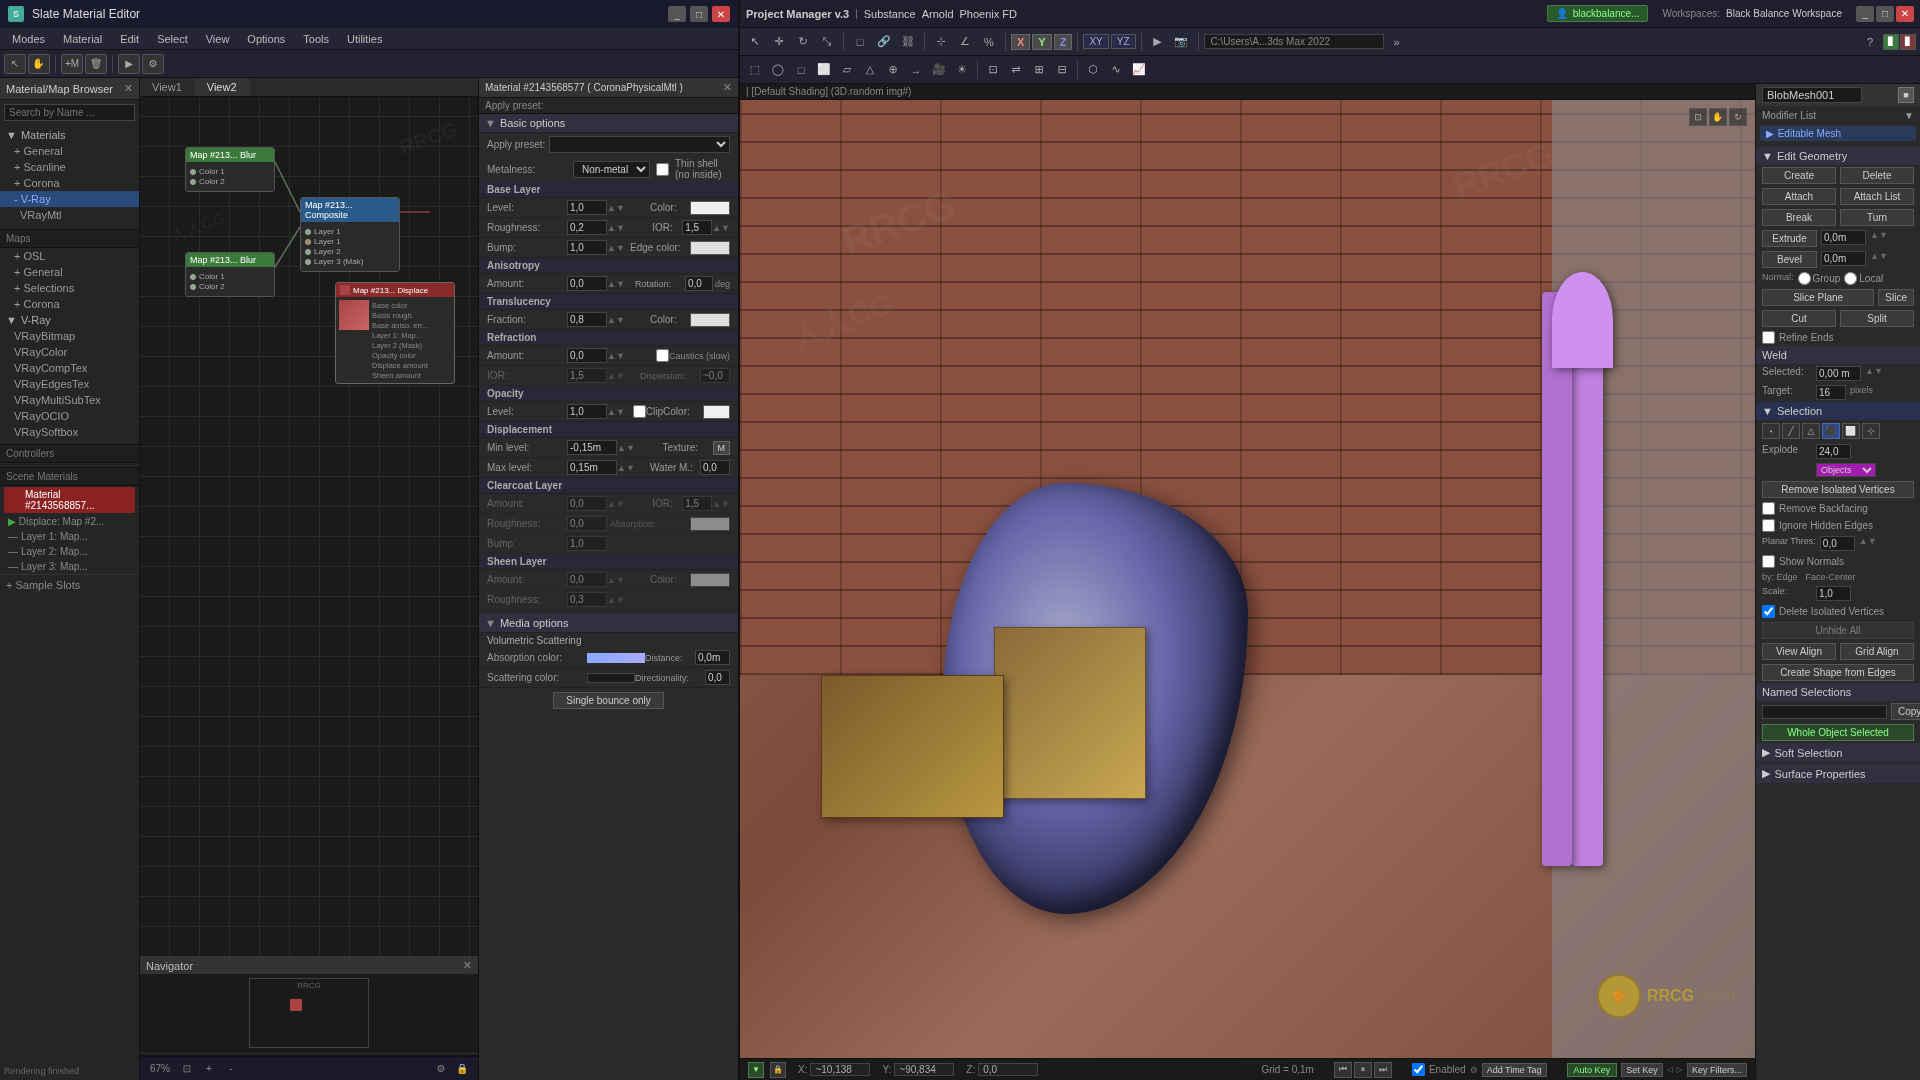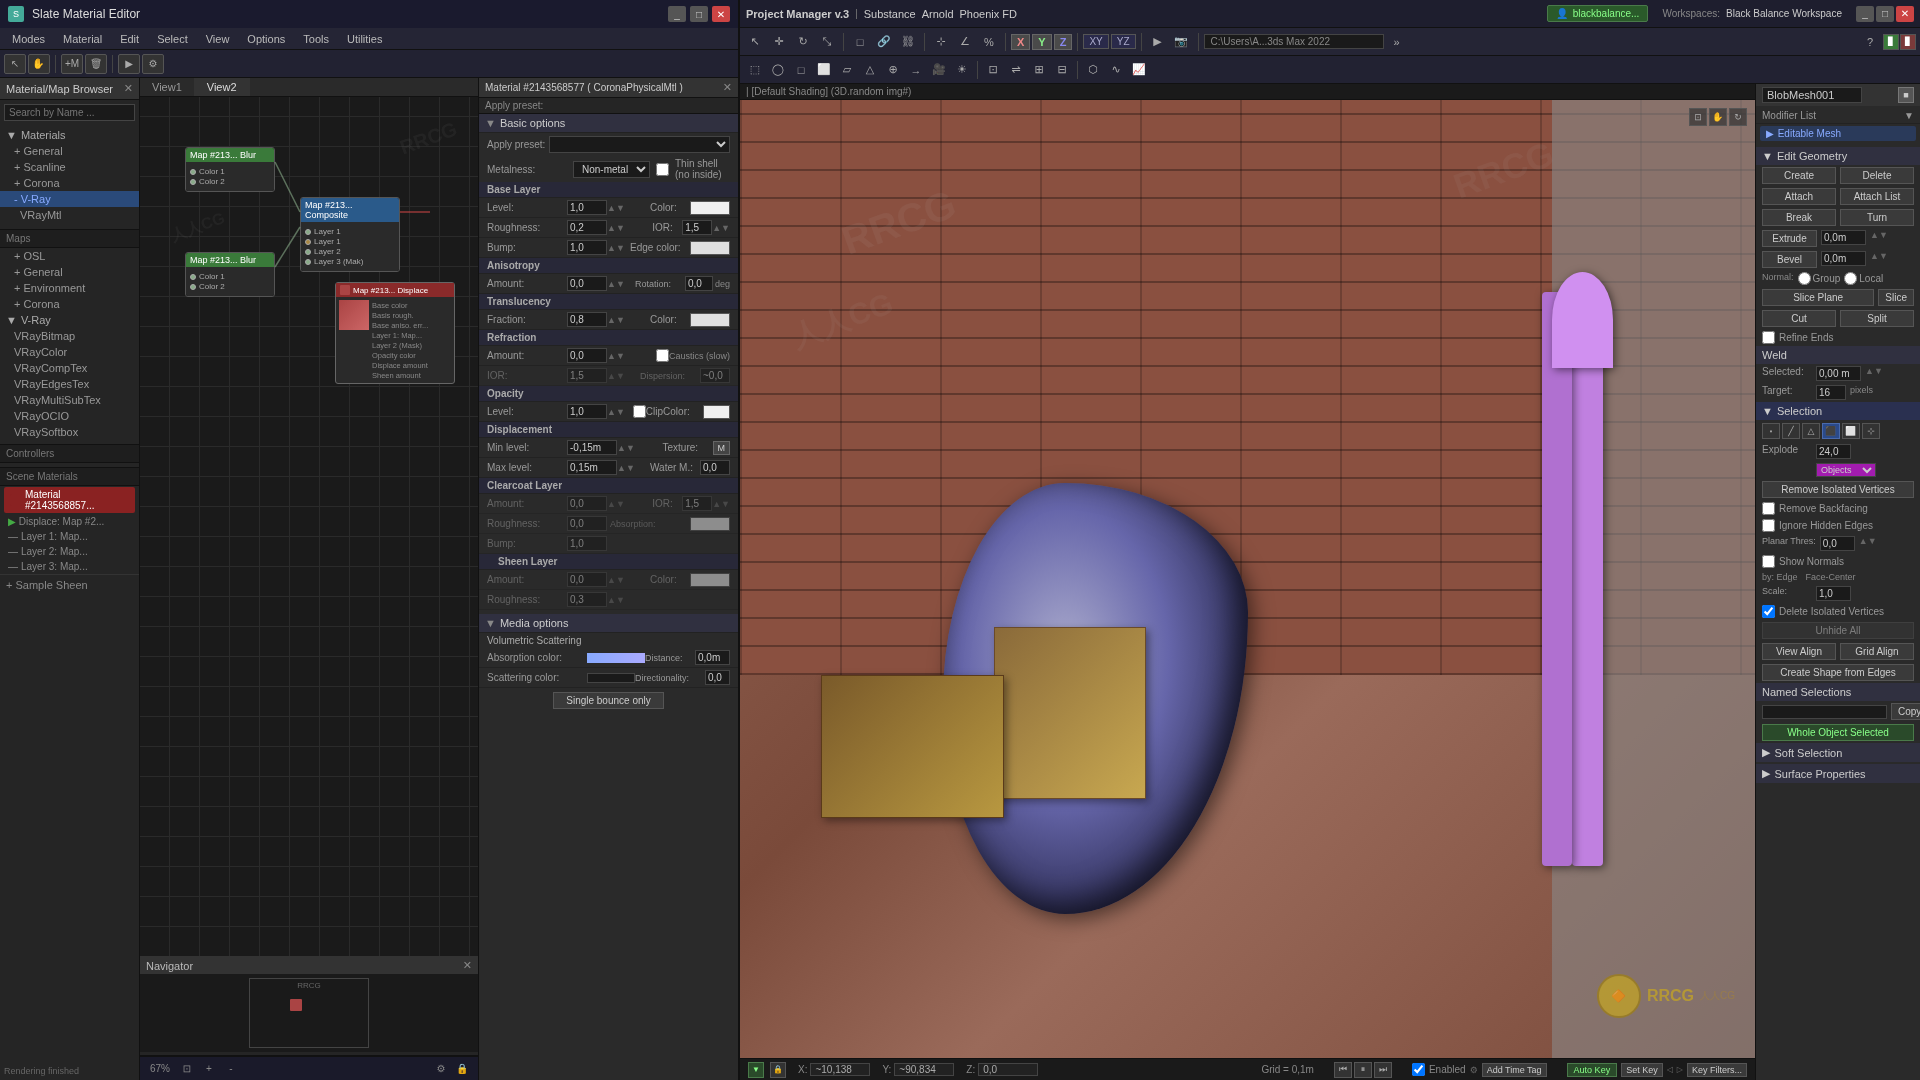--- a/index.html
+++ b/index.html
@@ -193,21 +193,21 @@
             <div class="mat-item">+ General</div>
             <div class="mat-item">+ Scanline</div>
             <div class="mat-item">+ Corona</div>
             <div class="mat-item active">- V-Ray</div>
             <div class="mat-item" style="padding-left:20px;">VRayMtl</div>
           </div>
 
           <div class="divider-label">Maps</div>
           <div class="mat-item">+ OSL</div>
           <div class="mat-item">+ General</div>
-          <div class="mat-item">+ Environment</div>
+          <div class="mat-item">+ Selections</div>
           <div class="mat-item">+ Corona</div>
           <div class="mat-section-header">
             <span style="margin-right:4px;">▼</span>
             <span>V-Ray</span>
           </div>
           <div class="mat-item">VRayBitmap</div>
           <div class="mat-item">VRayColor</div>
           <div class="mat-item">VRayCompTex</div>
           <div class="mat-item">VRayEdgesTex</div>
           <div class="mat-item">VRayMultiSubTex</div>
@@ -231,21 +231,21 @@
           </div>
           <div class="mat-child">
             <span style="color:#888;">—</span>
             <span>Layer 2: Map...</span>
           </div>
           <div class="mat-child">
             <span style="color:#888;">—</span>
             <span>Layer 3: Map...</span>
           </div>
 
-          <div class="sample-slots">+ Sample Sheen</div>
+          <div class="sample-slots">+ Sample Slots</div>
 
           <div style="position:relative; flex:1; min-height:60px;">
             <div style="position:absolute; bottom:4px; left:4px; font-size:9px; color:#666;">Rendering finished</div>
           </div>
         </div>
 
         <div class="center-panel" style="max-width:350px; min-width:300px;">
           <div class="view-tabs">
             <div class="view-tab">View1</div>
             <div class="view-tab active">View2</div>
@@ -525,21 +525,21 @@
             <input class="prop-input" type="text" value="0,0" style="">
             <span style="flex:1;"></span>
             <span class="prop-label" style="font-size:9px;color:#888;">Absorption:</span>
             <div class="prop-color" style="background:#f0f0f0;"></div>
           </div>
           <div class="prop-row" style="opacity:0.5;">
             <span class="prop-label">Bump:</span>
             <input class="prop-input" type="text" value="1,0" style="">
           </div>
 
-          <div style="padding:2px 19px;font-size:10px;font-weight:bold;color:#aaa;background:#282838;border-bottom:1px solid #222;">Sheen Layer</div>
+          <div style="padding:2px 8px;font-size:10px;font-weight:bold;color:#aaa;background:#282838;border-bottom:1px solid #222;">Sheen Layer</div>
 
           <div class="prop-row" style="opacity:0.5;">
             <span class="prop-label">Amount:</span>
             <input class="prop-input" type="text" value="0,0" style="">
             <span class="prop-spinner">▲▼</span>
             <span style="flex:1;"></span>
             <span class="prop-label" style="min-width:40px;">Color:</span>
             <div class="prop-color" style="background:#f0f0f0;"></div>
           </div>
           <div class="prop-row" style="opacity:0.5;">

